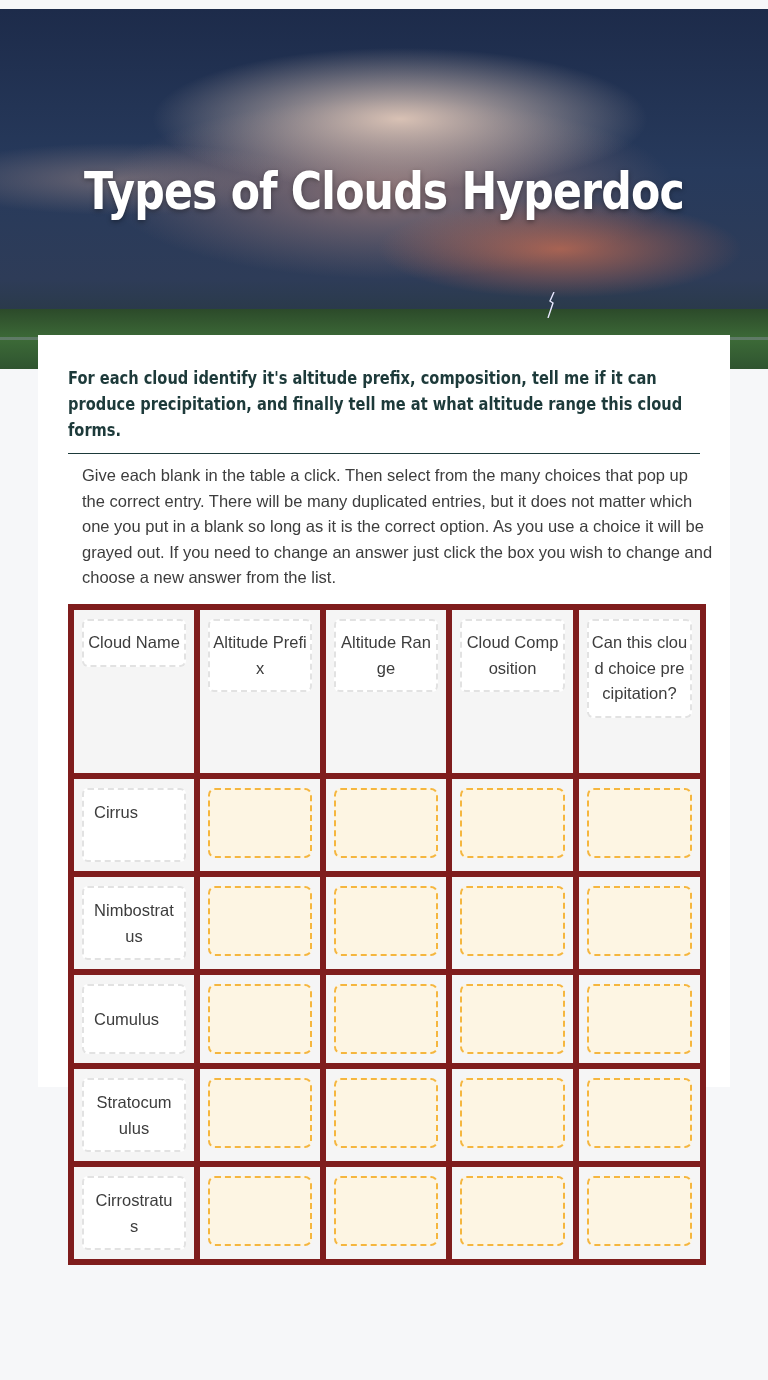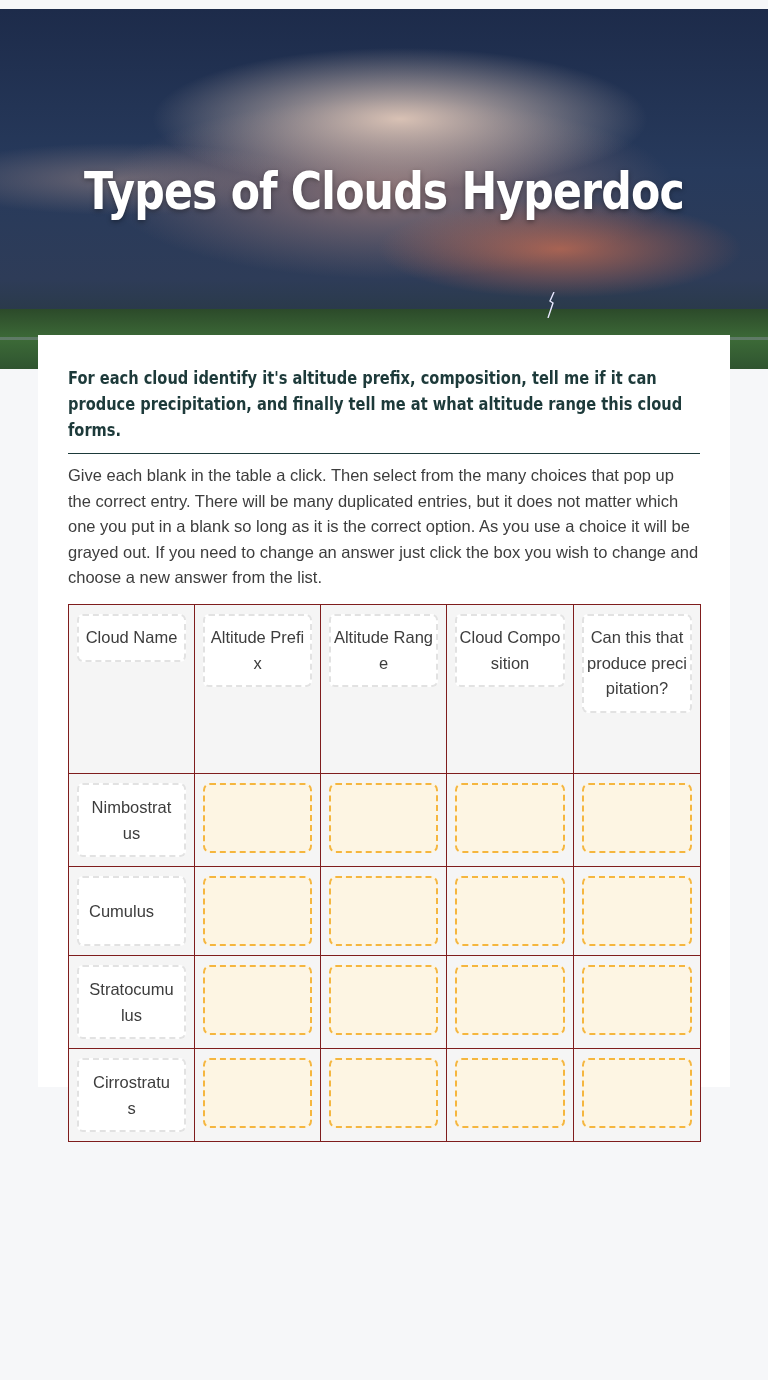--- a/index.html
+++ b/index.html
@@ -48,30 +48,30 @@
     font-family: "DejaVu Sans", sans-serif; font-weight: bold;
     font-size: 17px; line-height: 26px; color: #1d3a3a;
     transform-origin: left top; transform: scaleX(0.86);
     width: 735px;
   }
   .rule {
     position: absolute; left: 30px; top: 118px; width: 632px; height: 1px;
     background: #1d3a3a;
   }
   .instructions {
-    position: absolute; left: 30px; top: 128px; width: 632px;
+    position: absolute; left: 44px; top: 128px; width: 632px;
     font-size: 16.5px; line-height: 25.5px; color: #3d3d3d;
   }
   table.grid {
     position: absolute; left: 30px; top: 269px; width: 632px;
     border-collapse: collapse; table-layout: fixed;
     background: #f5f5f5;
   }
   table.grid td {
-    border: 1px solid #7f1d1d; vertical-align: top;
+    border: 6px solid #7f1d1d; vertical-align: top;
     padding: 9px 8px;
   }
   .hdr-box {
     background: #fff; border: 2px dashed #e2e2e2; border-radius: 6px;
     text-align: center; font-size: 16.5px; line-height: 25.5px; color: #3d3d3d;
     padding: 9px 2px; word-break: break-all;
   }
   .name-box {
     background: #fff; border: 2px dashed #e2e2e2; border-radius: 6px;
     font-size: 16.5px; line-height: 26px; color: #3d3d3d;
@@ -119,24 +119,41 @@
       <td>
             <div class="hdr-box">Altitude Prefix</div>
           </td>
       <td>
             <div class="hdr-box">Altitude Range</div>
           </td>
       <td>
             <div class="hdr-box">Cloud Composition</div>
           </td>
       <td>
-            <div class="hdr-box">Can this that produce precipitation?</div>
-          </td>
-    </tr>
-
+            <div class="hdr-box">Can this cloud choice precipitation?</div>
+          </td>
+    </tr>
+
+    <tr style="height:93px">
+      <td>
+            <div class="name-box top">Cirrus</div>
+          </td>
+      <td>
+            <div class="drop"></div>
+          </td>
+      <td>
+            <div class="drop"></div>
+          </td>
+      <td>
+            <div class="drop"></div>
+          </td>
+      <td>
+            <div class="drop"></div>
+          </td>
+    </tr>
     <tr style="height:92px">
       <td>
             <div class="name-box wrap">Nimbostratus</div>
           </td>
       <td>
             <div class="drop"></div>
           </td>
       <td>
             <div class="drop"></div>
           </td>

